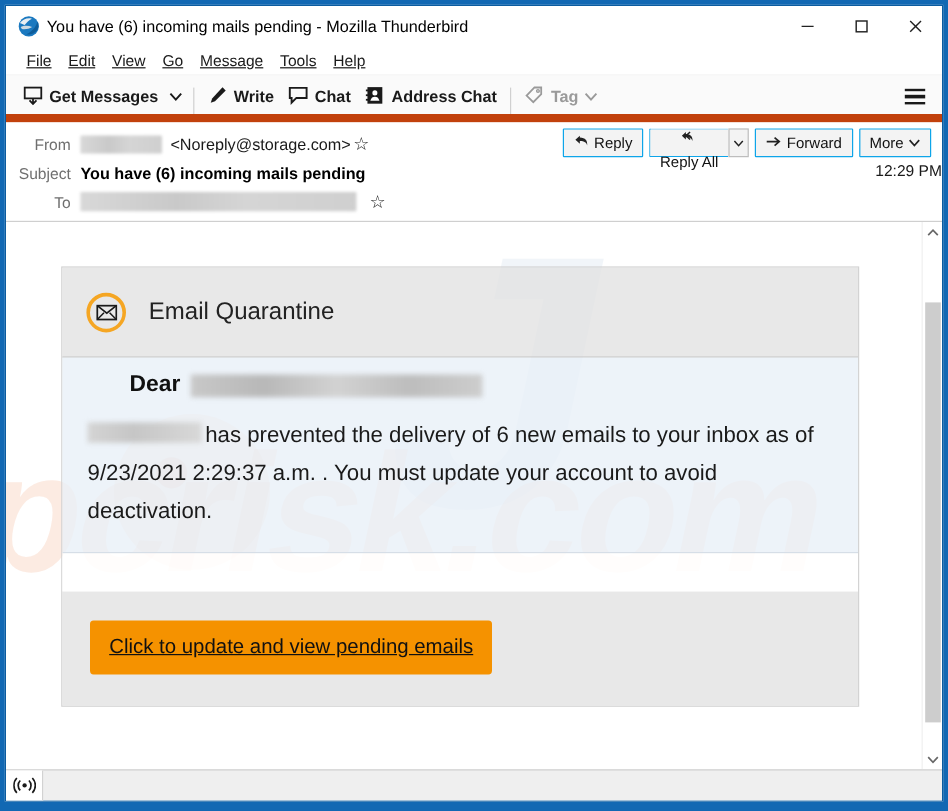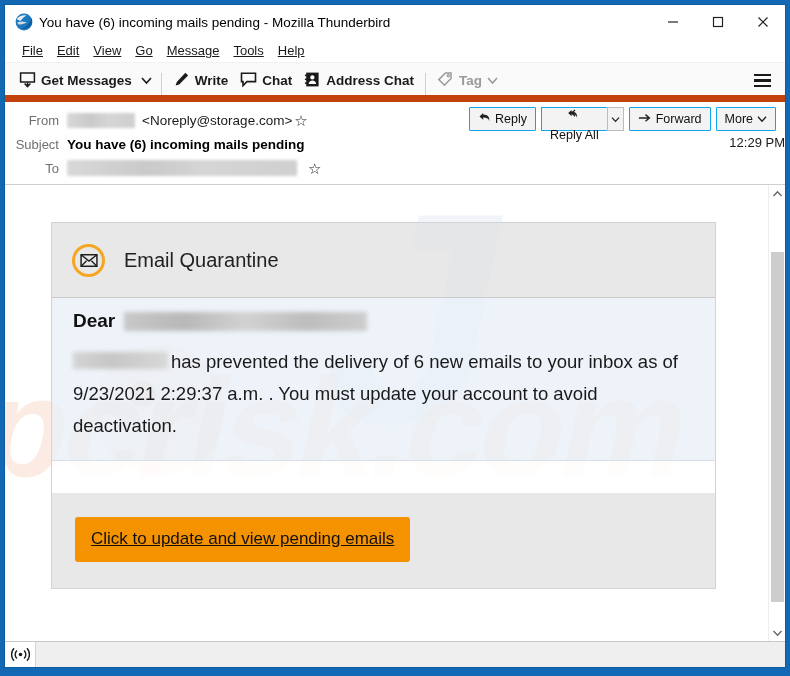--- a/index.html
+++ b/index.html
@@ -270,20 +270,21 @@
     background: rgba(233,240,248,0.80);
     padding: 12px 0 8px 21px;
     display: flex;
     align-items: center;
   }
   #card-greeting .gtext {
     font-size: 19px;
     font-weight: bold;
     color: #111;
     margin-right: 9px;
+    margin-left: 35px;
   }
   #card-greeting .blurbox {
     width: 243px; height: 19px;
     filter: blur(2.2px);
     background: linear-gradient(90deg,#c8c8c8,#b8b8b8 25%,#d2d2d2 50%,#bdbdbd 75%,#cdcdcd);
   }
   #card-para {
     background: rgba(233,240,248,0.80);
     padding: 6px 18px 18px 21px;
     font-size: 18.5px;

